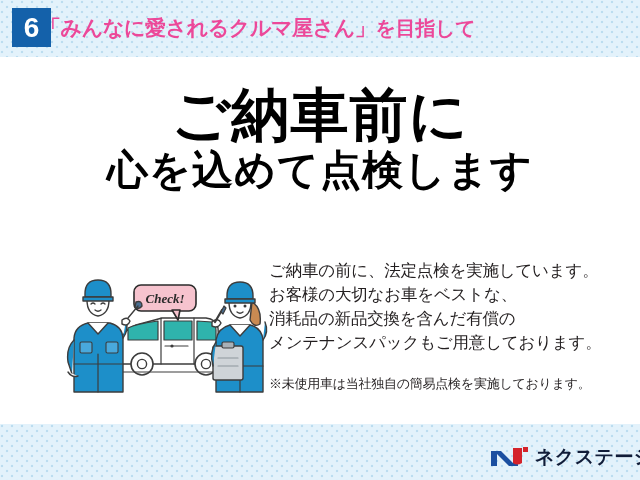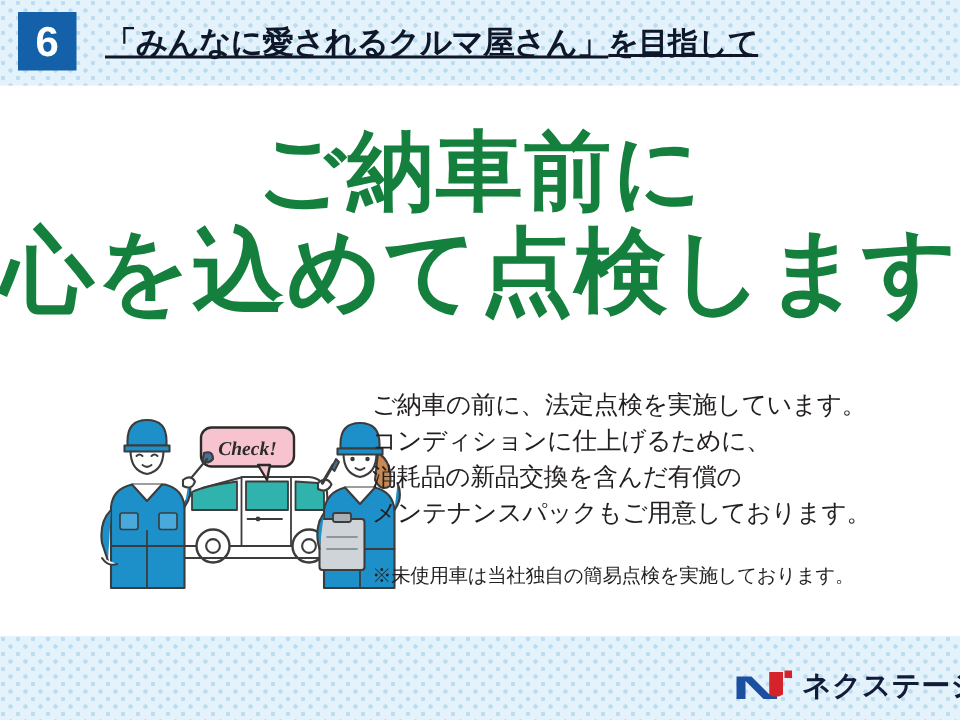--- a/index.html
+++ b/index.html
@@ -51,66 +51,65 @@
     color: #ffffff;
     font-size: 28px;
     font-weight: bold;
     display: flex;
     align-items: center;
     justify-content: center;
     line-height: 1;
   }
   #header-title {
     position: absolute;
-    left: 70px;
+    left: 40px;
     top: 14px;
     height: 28px;
     display: flex;
     align-items: baseline;
-    color: #0f172a;
-    white-space: nowrap;
-    text-decoration: underline;
+    color: #ec4899;
+    white-space: nowrap;
   }
   #header-title .main {
     font-size: 21px;
     font-weight: bold;
     letter-spacing: -0.4px;
   }
   #header-title .suffix {
     font-size: 20px;
     font-weight: bold;
     letter-spacing: -0.3px;
   }
 
   
   #headline {
     position: absolute;
     left: 0;
     top: 84px;
     width: 640px;
     text-align: center;
-    color: #15803d;
+    color: #000000;
     font-weight: bold;
     letter-spacing: 1px;
     line-height: 1.06;
   }
   #headline .l1 {
     display: block;
     font-size: 58px;
   }
   #headline .l2 {
     display: block;
-    font-size: 62px;
+    font-size: 41px;
     margin-top: 4px;
   }
 
   
   #body-copy {
     position: absolute;
-    left: 248px;
+    left: 269px;
     top: 258px;
     width: 366px;
     color: #231f20;
   }
   #body-copy .line {
     display: block;
     font-size: 16.5px;
     line-height: 24px;
     letter-spacing: -0.2px;
     white-space: nowrap;
@@ -252,21 +251,21 @@
           <path d="M146 54 q6 -5 9 1 q-3 6 -9 3 Z" fill="#ffffff" stroke="#3c3c3c"></path>
           <path d="M149 54 L156 42" stroke="#3c3c3c" stroke-width="2.2"></path>
           <path d="M155 44 l3 -6 l2 2 l-3 6 Z" fill="#4a6f92" stroke="#3c3c3c" stroke-width="1.2"></path>
         </g>
       </g>
     </svg>
   </div>
 
   <div id="body-copy">
     <span class="line">ご納車の前に、法定点検を実施しています。</span>
-    <span class="line">コンディションに仕上げるために、</span>
+    <span class="line">お客様の大切なお車をベストな、</span>
     <span class="line">消耗品の新品交換を含んだ有償の</span>
     <span class="line">メンテナンスパックもご用意しております。</span>
     <span class="note">※未使用車は当社独自の簡易点検を実施しております。</span>
   </div>
 
   <div id="footer-band" class="dot-band"></div>
 
   <div id="logo">
     <svg id="logo-mark" viewBox="0 0 40 26" xmlns="http://www.w3.org/2000/svg">
       <path d="M2 22 L2 7 L12 7 L24 19 L24 4 L33 4 L33 9 L29 9 L29 22 L20 22 L8 10 L8 22 Z" fill="#1b4fa0"></path>

